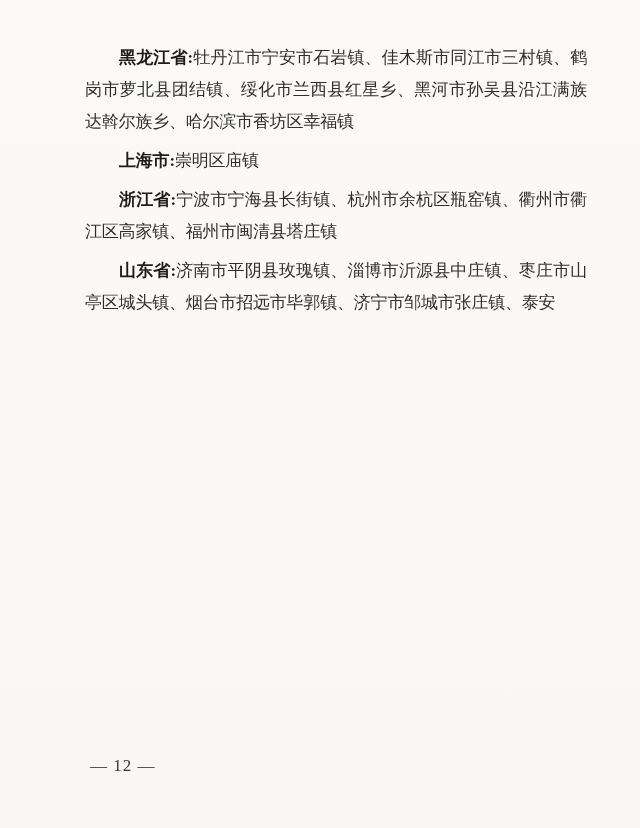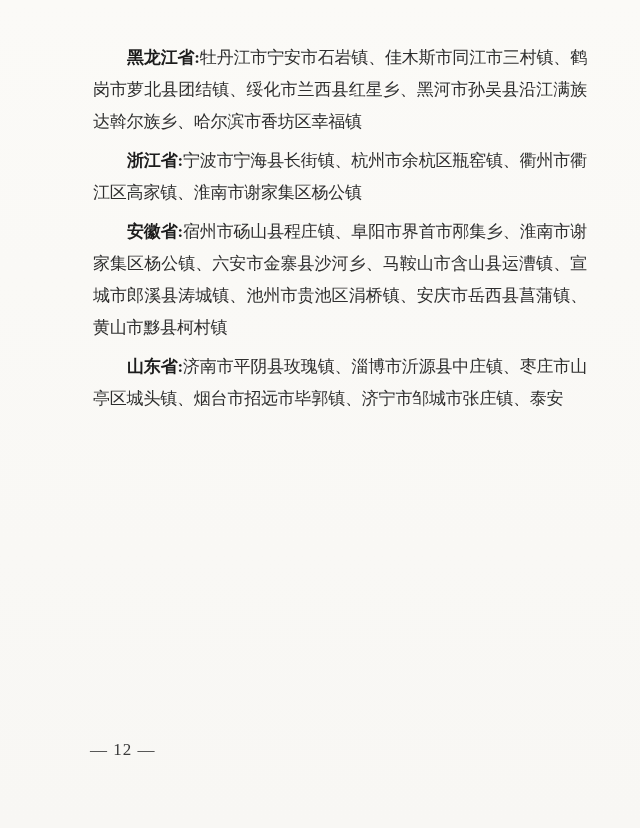--- a/index.html
+++ b/index.html
@@ -21,60 +21,60 @@
     height: 828px;
     background: linear-gradient(180deg, #fbfaf7 0%, #f8f7f4 100%);
   }
   .content {
     position: absolute;
     top: 42px;
     left: 85px;
     width: 502px;
   }
   .entry {
-    margin: 0 0 7px 8px;
+    margin: 0 0 7px 0;
     font-size: 17px;
     line-height: 32px;
     letter-spacing: -0.2px;
     text-indent: 2em;
     text-align: justify;
     text-justify: inter-character;
     text-align-last: left;
   }
   .entry .province {
     font-weight: 700;
     color: #1c1c1c;
   }
   .entry .towns {
     font-weight: 400;
     color: #2e2e2e;
   }
   .page-number {
     position: absolute;
     left: 90px;
-    top: 740px;
+    top: 756px;
     font-size: 17px;
     letter-spacing: 1px;
     color: #3a3a3a;
     white-space: nowrap;
   }
 </style>
 </head>
 <body>
 
 <div class="page">
   <div class="content">
 
     <p class="entry"><span class="province">黑龙江省:</span><span class="towns">牡丹江市宁安市石岩镇、佳木斯市同江市三村镇、鹤岗市萝北县团结镇、绥化市兰西县红星乡、黑河市孙吴县沿江满族达斡尔族乡、哈尔滨市香坊区幸福镇</span></p>
 
+    <p class="entry"><span class="province">上海市:</span><span class="towns">崇明区庙镇</span></p>
 
 
-    <p class="entry"><span class="province">浙江省:</span><span class="towns">宁波市宁海县长街镇、杭州市余杭区瓶窑镇、衢州市衢江区高家镇、淮南市谢家集区杨公镇</span></p>
+    <p class="entry"><span class="province">浙江省:</span><span class="towns">宁波市宁海县长街镇、杭州市余杭区瓶窑镇、衢州市衢江区高家镇、福州市闽清县塔庄镇</span></p>
 
-    <p class="entry"><span class="province">安徽省:</span><span class="towns">宿州市砀山县程庄镇、阜阳市界首市邴集乡、淮南市谢家集区杨公镇、六安市金寨县沙河乡、马鞍山市含山县运漕镇、宣城市郎溪县涛城镇、池州市贵池区涓桥镇、安庆市岳西县菖蒲镇、黄山市黟县柯村镇</span></p>
 
 
 
     <p class="entry"><span class="province">山东省:</span><span class="towns">济南市平阴县玫瑰镇、淄博市沂源县中庄镇、枣庄市山亭区城头镇、烟台市招远市毕郭镇、济宁市邹城市张庄镇、泰安</span></p>
 
   </div>
 
   <div class="page-number">— 12 —</div>
 </div>
 

